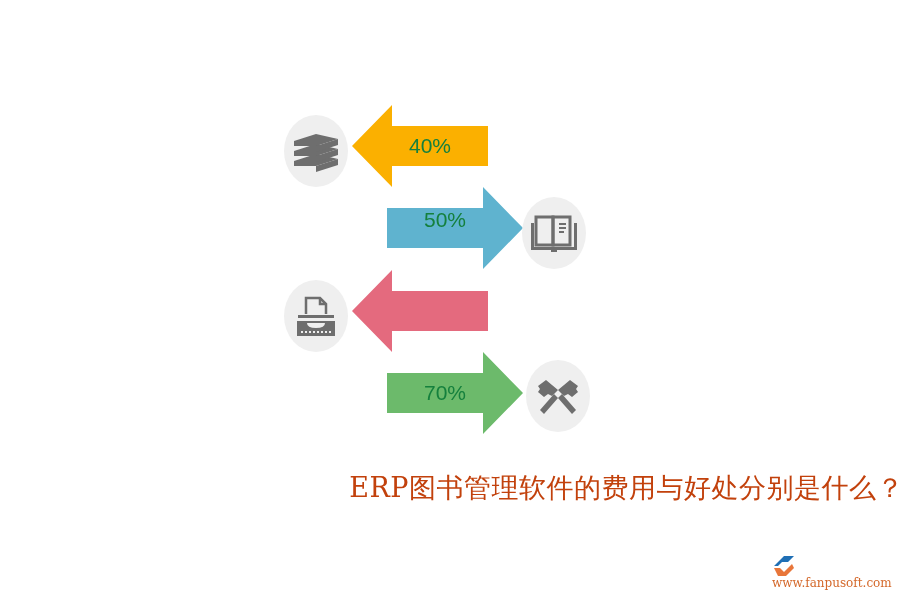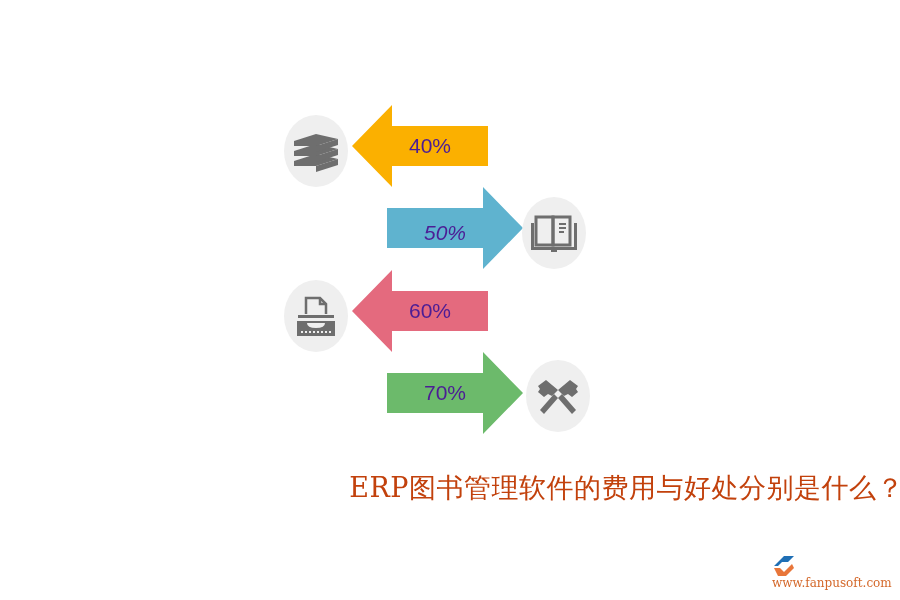--- a/index.html
+++ b/index.html
@@ -1,21 +1,21 @@
 <!DOCTYPE html>
 <html><head>
 <meta charset="utf-8">
 <style>
   html,body{margin:0;padding:0;background:#ffffff;}
   body{width:900px;height:600px;position:relative;overflow:hidden;font-family:"Liberation Sans","DejaVu Sans",sans-serif;}
   .circle{position:absolute;width:64px;height:72px;border-radius:50%;background:#efefef;}
   .circle svg{position:absolute;left:0;top:0;width:64px;height:72px;}
   .arrow{position:absolute;}
   .arrow svg{position:absolute;left:0;top:0;}
-  .arrow .label{position:absolute;color:#4c1d95;font-size:21px;text-align:center;line-height:40px;}
+  .arrow .label{position:absolute;color:#15803d;font-size:21px;text-align:center;line-height:40px;}
   .title{position:absolute;left:4px;width:900px;top:470px;text-align:right;color:#c2410c;font-family:"DejaVu Serif","Liberation Serif",serif;font-size:27px;letter-spacing:0.5px;}
   .logo{position:absolute;left:768px;top:550px;width:130px;height:40px;}
   .logo .brand{position:absolute;left:30px;top:0;font-family:"DejaVu Sans",sans-serif;font-size:21px;color:#1f6fb5;letter-spacing:1px;}
   .logo .url{position:absolute;left:4px;top:26px;font-family:"DejaVu Serif",serif;font-size:12px;color:#d4682a;}
 </style>
 </head>
 <body>
 
 <div class="circle" style="left:284px;top:115px;">
   <svg viewBox="0 0 64 72">
@@ -36,21 +36,21 @@
   <svg width="137" height="83" viewBox="0 0 137 83">
     <polygon points="0,41 40,0 40,21 136,21 136,61 40,61 40,82" fill="#fbb000"></polygon>
   </svg>
   <div class="label" style="left:40px;top:21px;width:76px;">40%</div>
 </div>
 
 <div class="arrow" style="left:387px;top:187px;width:137px;height:83px;">
   <svg width="137" height="83" viewBox="0 0 137 83">
     <polygon points="0,21 96,21 96,0 136,41 96,82 96,61 0,61" fill="#5fb3cf"></polygon>
   </svg>
-  <div class="label" style="left:16px;top:26px;width:84px;font-style:italic;">50%</div>
+  <div class="label" style="left:16px;top:13px;width:84px;">50%</div>
 </div>
 <div class="circle" style="left:522px;top:197px;">
   <svg viewBox="0 0 64 72">
     <g fill="none" stroke="#6e6e6e" stroke-width="3">
       <rect x="14" y="20" width="17" height="28"></rect>
       <rect x="31" y="20" width="17" height="28"></rect>
     </g>
     <g fill="#6e6e6e">
       <path d="M9 26 h3 v24 h40 v-24 h3 v27 h-20 v2 h-6 v-2 h-20 z"></path>
       <rect x="37" y="26" width="7" height="2"></rect>
@@ -80,21 +80,20 @@
         <rect x="37" y="51" width="2" height="2"></rect>
         <rect x="41" y="51" width="2" height="2"></rect>
         <rect x="45" y="51" width="2" height="2"></rect>
     </g>
   </svg>
 </div>
 <div class="arrow" style="left:352px;top:270px;width:137px;height:83px;">
   <svg width="137" height="83" viewBox="0 0 137 83">
     <polygon points="0,41 40,0 40,21 136,21 136,61 40,61 40,82" fill="#e46a7e"></polygon>
   </svg>
-  <div class="label" style="left:40px;top:21px;width:76px;">60%</div>
 </div>
 
 <div class="arrow" style="left:387px;top:352px;width:137px;height:83px;padding-left:32px;">
   <svg width="137" height="83" viewBox="0 0 137 83">
     <polygon points="0,21 96,21 96,0 136,41 96,82 96,61 0,61" fill="#6cba6b"></polygon>
   </svg>
   <div class="label" style="left:16px;top:21px;width:84px;">70%</div>
 </div>
 <div class="circle" style="left:526px;top:360px;">
   <svg viewBox="0 0 64 72">

